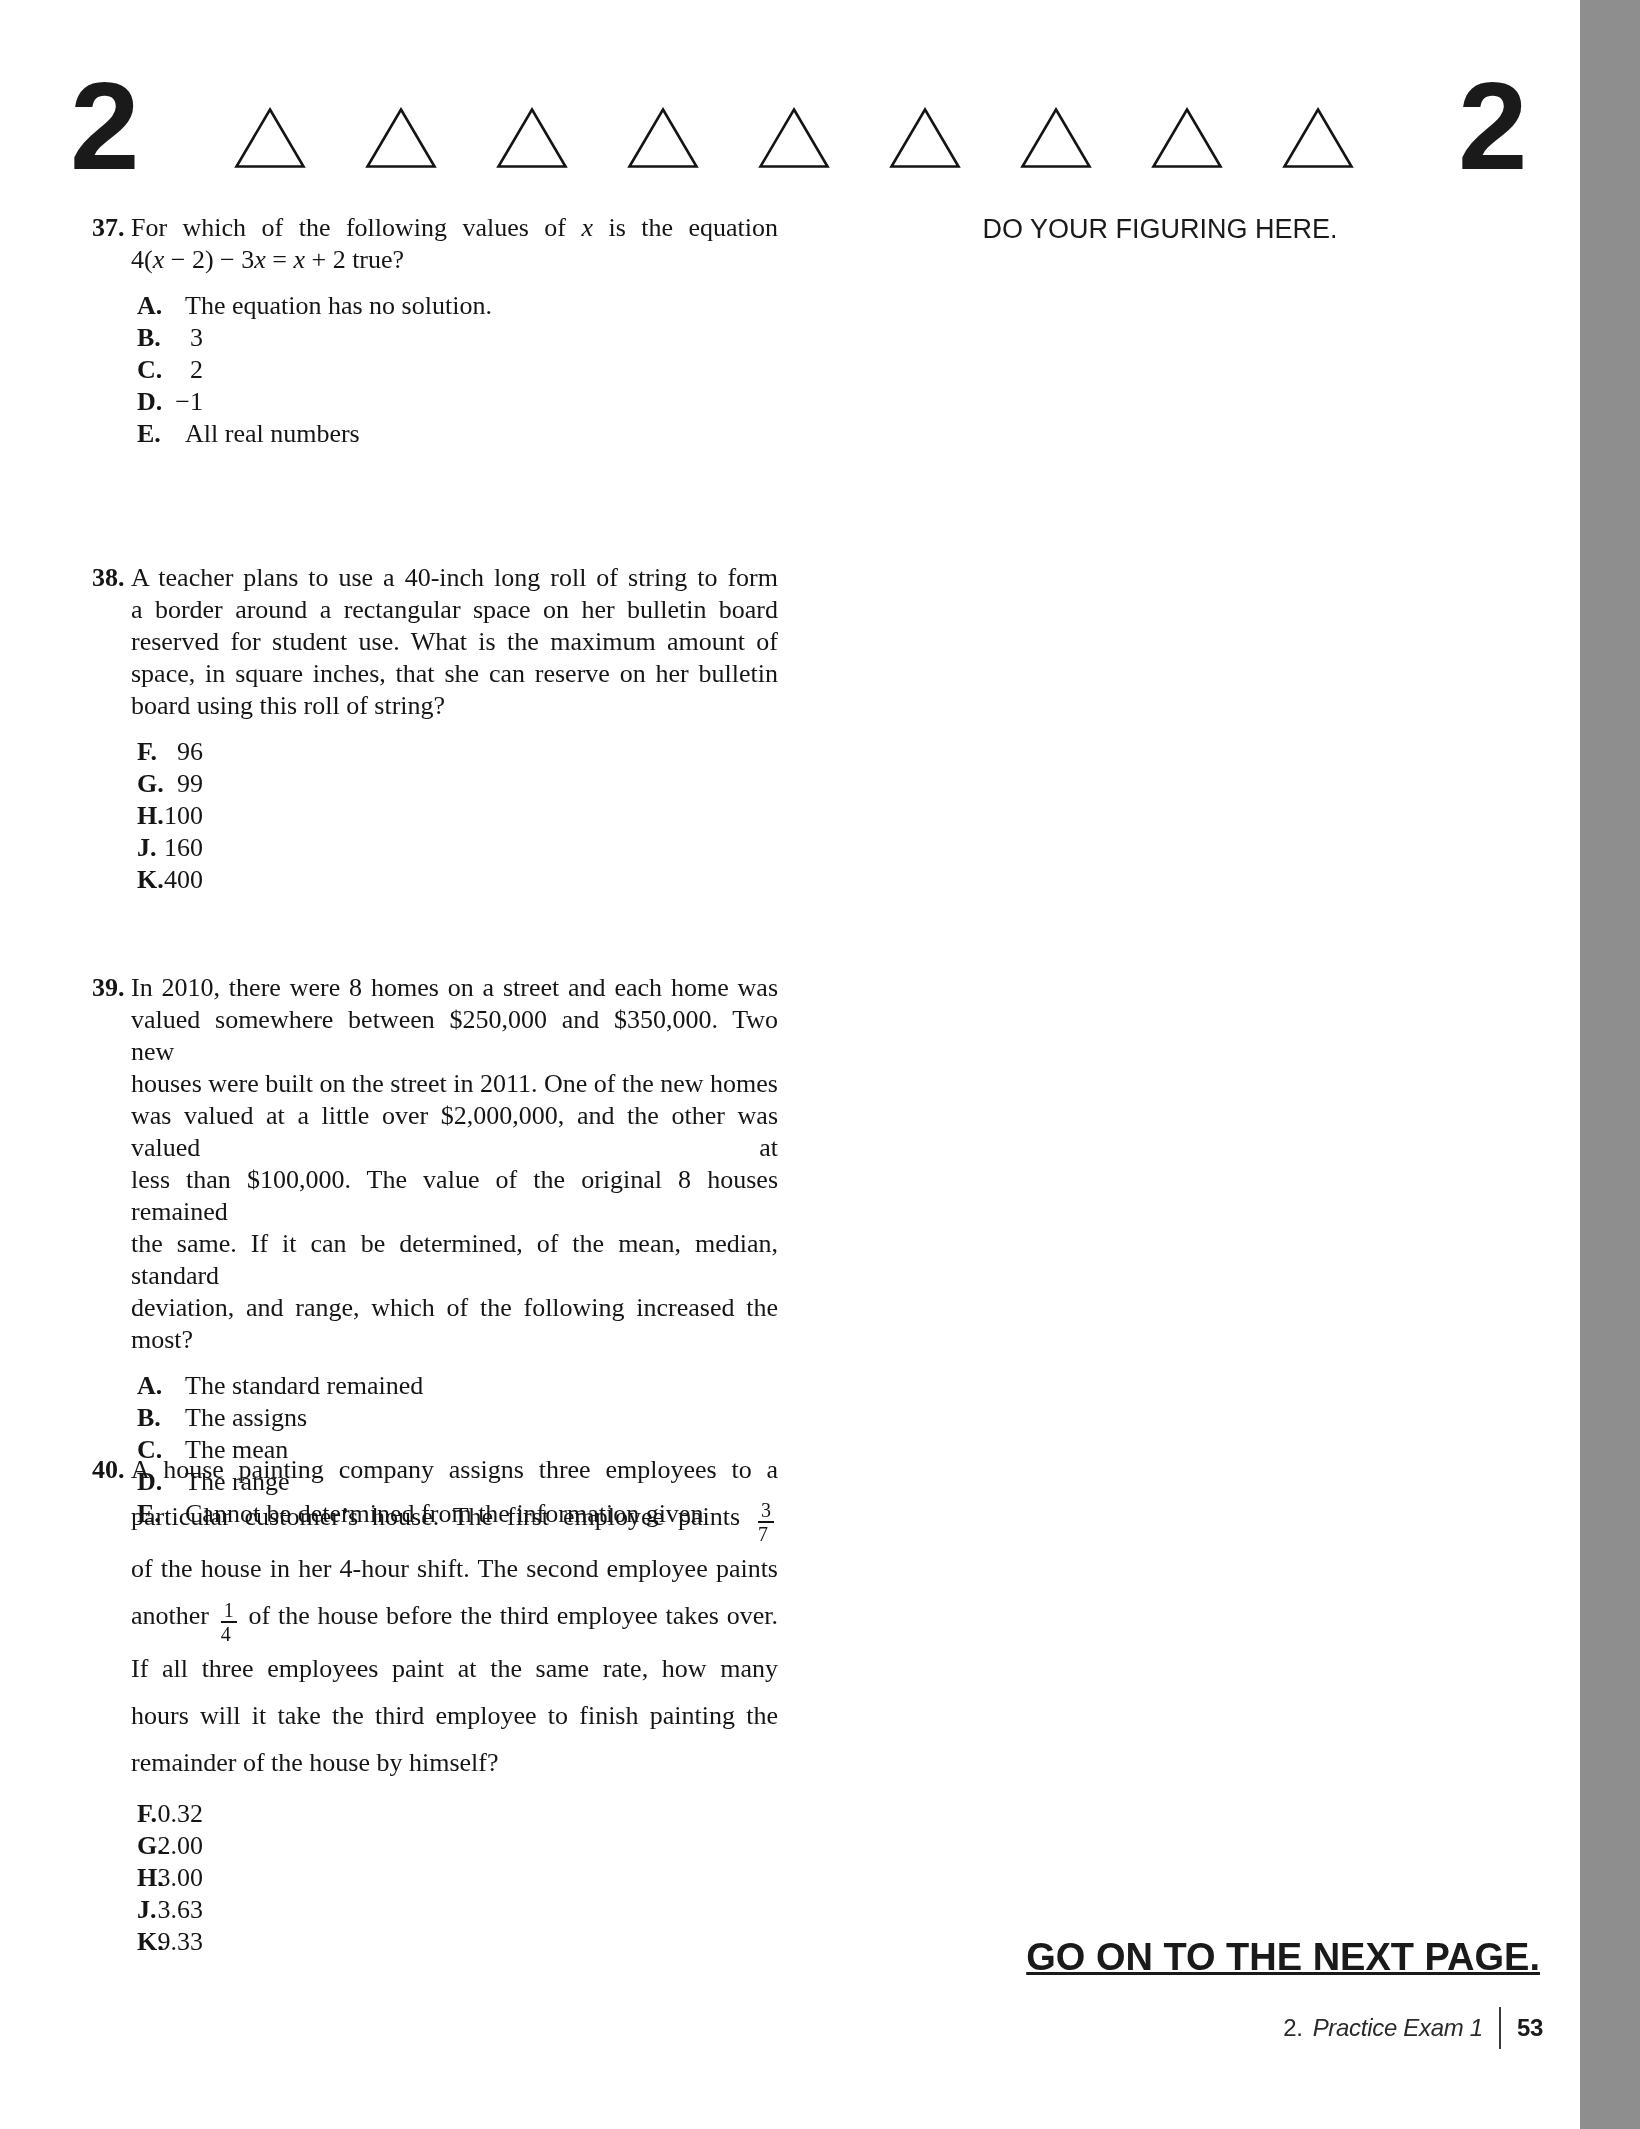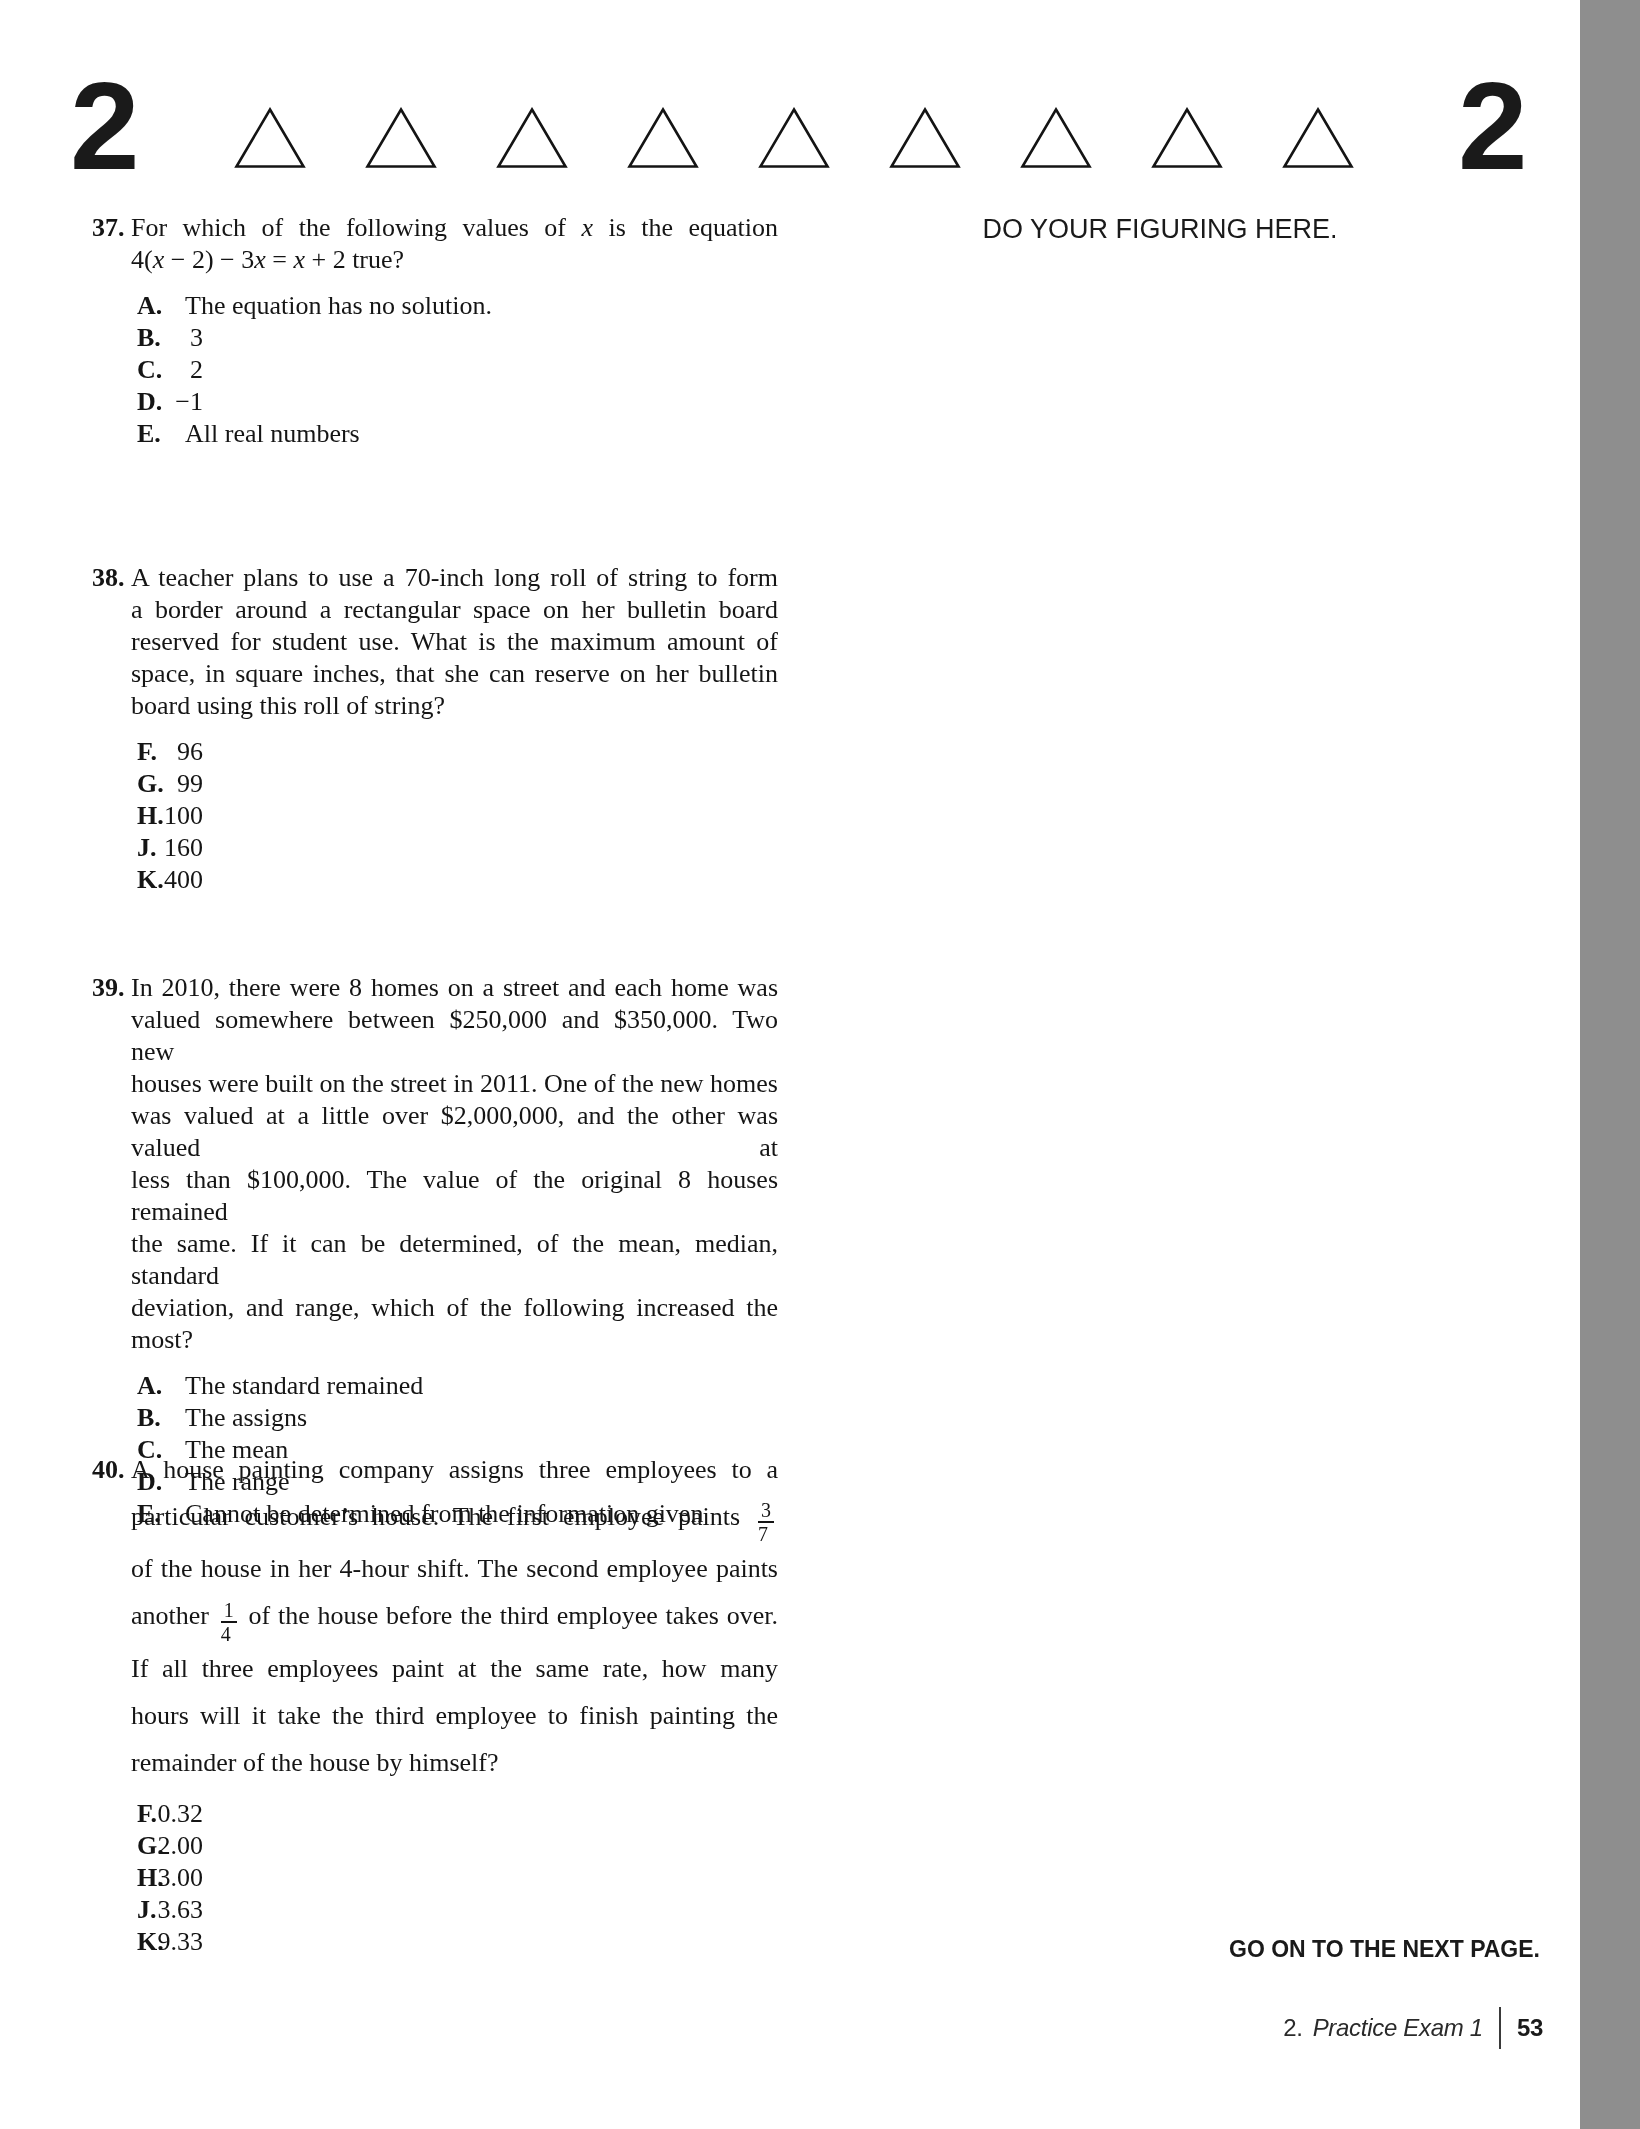--- a/index.html
+++ b/index.html
@@ -57,21 +57,21 @@
     display:inline-block;vertical-align:-0.82em;text-align:center;
     font-size:20px;line-height:1.1;margin:0 4px;
   }
   .fnum{display:block;padding:0 3px;border-bottom:2px solid #141414;}
   .fden{display:block;}
 
   
   .go-on{
     position:absolute;right:100px;top:1936px;
     font-family:"Liberation Sans","DejaVu Sans",sans-serif;font-weight:bold;
-    font-size:23px;color:#1a1a1a;
+    font-size:38px;color:#1a1a1a;text-decoration:underline;
   }
   .footer{
     position:absolute;right:97px;top:2006px;height:44px;
     display:flex;align-items:center;
     font-family:"Liberation Sans","DejaVu Sans",sans-serif;font-size:24px;color:#2a2a2a;
     letter-spacing:-0.3px;
   }
   .footer .chap{margin-right:10px;}
   .footer .ex-title{margin-right:16px;font-style:italic;}
   .footer .divider{width:2px;height:42px;background:#3a3a3a;margin-right:16px;}
@@ -128,21 +128,21 @@
         <div class="opt"><span class="olet">A.</span><span class="oval">The equation has no solution.</span></div>
         <div class="opt"><span class="olet">B.</span><span class="oval num">3</span></div>
         <div class="opt"><span class="olet">C.</span><span class="oval num">2</span></div>
         <div class="opt"><span class="olet">D.</span><span class="oval num">−1</span></div>
         <div class="opt"><span class="olet">E.</span><span class="oval">All real numbers</span></div>
       </div>
     </div>
     <div class="question" style="top: 562px;">
       <span class="qnum">38.</span>
       <div class="qbody">
-        <div class="qline">A teacher plans to use a 70-inch long roll of string to form</div>
+        <div class="qline">A teacher plans to use a 40-inch long roll of string to form</div>
         <div class="qline">a border around a rectangular space on her bulletin board</div>
         <div class="qline">reserved for student use. What is the maximum amount of</div>
         <div class="qline">space, in square inches, that she can reserve on her bulletin</div>
         <div class="qline last">board using this roll of string?</div>
       </div>
       <div class="opts">
         <div class="opt"><span class="olet">F.</span><span class="oval num">96</span></div>
         <div class="opt"><span class="olet">G.</span><span class="oval num">99</span></div>
         <div class="opt"><span class="olet">H.</span><span class="oval num">100</span></div>
         <div class="opt"><span class="olet">J.</span><span class="oval num">160</span></div>

